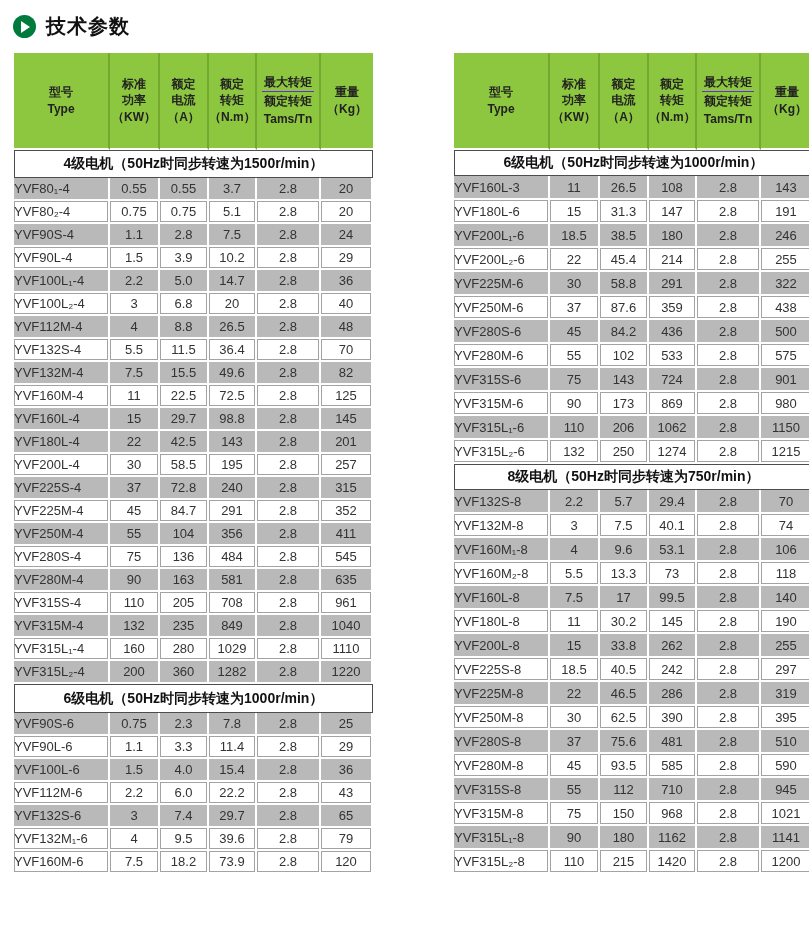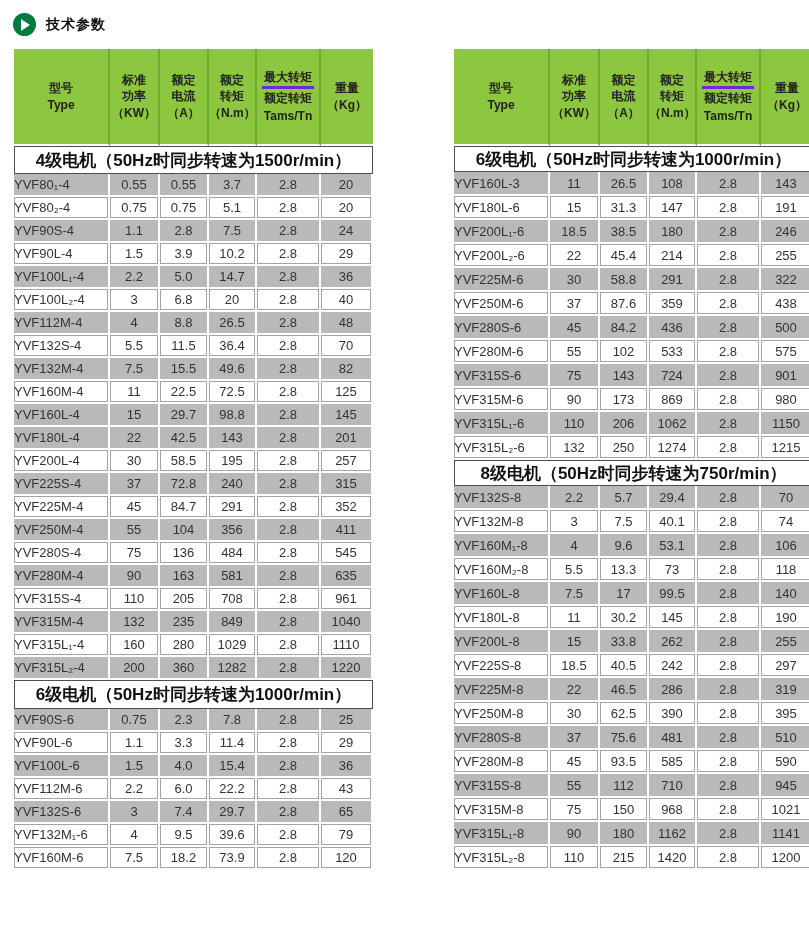--- a/index.html
+++ b/index.html
@@ -10,42 +10,42 @@
   }
   .page-title-bar{display:flex;align-items:center;gap:10px;padding:13px 0 8px 13px;}
   .play-icon{
     width:23px;height:23px;border-radius:50%;background:#007a3d;
     display:flex;align-items:center;justify-content:center;flex:0 0 auto;
   }
   .play-icon .tri{
     width:0;height:0;border-style:solid;border-width:6px 0 6px 9px;
     border-color:transparent transparent transparent #ffffff;margin-left:2px;
   }
-  .page-title{font-size:14px;font-weight:bold;color:#111;letter-spacing:1px;}
+  .page-title{font-size:20px;font-weight:bold;color:#111;letter-spacing:1px;}
   .tables-wrap{display:flex;gap:81px;padding-left:14px;margin-top:5px;}
   table.spec{border-collapse:separate;border-spacing:0;table-layout:fixed;width:359px;}
   table.spec th,table.spec td{padding:0;margin:0;box-sizing:border-box;}
 
   
   th.gh{
     background:#8dc63f;height:97px;vertical-align:middle;text-align:center;
     font-size:12px;font-weight:bold;color:#222;line-height:1.35;
     border-right:2px solid #74a930;border-bottom:2px solid #ffffff;
     white-space:pre-line;
   }
   th.gh:last-child{border-right:none;}
   .frac{display:flex;flex-direction:column;align-items:center;justify-content:center;font-size:12px;}
-  .frac .top{border-bottom:3px solid #6d28d9;padding:0 2px 1px;}
+  .frac .top{border-bottom:1px solid #6d28d9;padding:0 2px 1px;}
   .frac .mid{padding-top:1px;}
   .frac .sub{padding-top:1px;}
 
   
   tr.section-row td{
     background:#ffffff;text-align:center;font-weight:bold;color:#111;
-    font-size:17px;height:26px;border:1px solid #4d4d4d;
+    font-size:14px;height:26px;border:1px solid #4d4d4d;
   }
   
   td.cell{font-size:13px;height:21px;vertical-align:middle;
     border-right:2px solid #ffffff;border-bottom:2px solid #ffffff;}
   table.tbl-right td.cell{height:24px;}
   tr.r-gray td.cell{background:#b9b9b9;}
   tr.r-white td.cell{background:#ffffff;box-shadow:inset 0 0 0 1px #a3a3a3;}
   td.c-model{text-align:left;padding-left:9px;}
   td.c-num{text-align:center;}
 </style>

